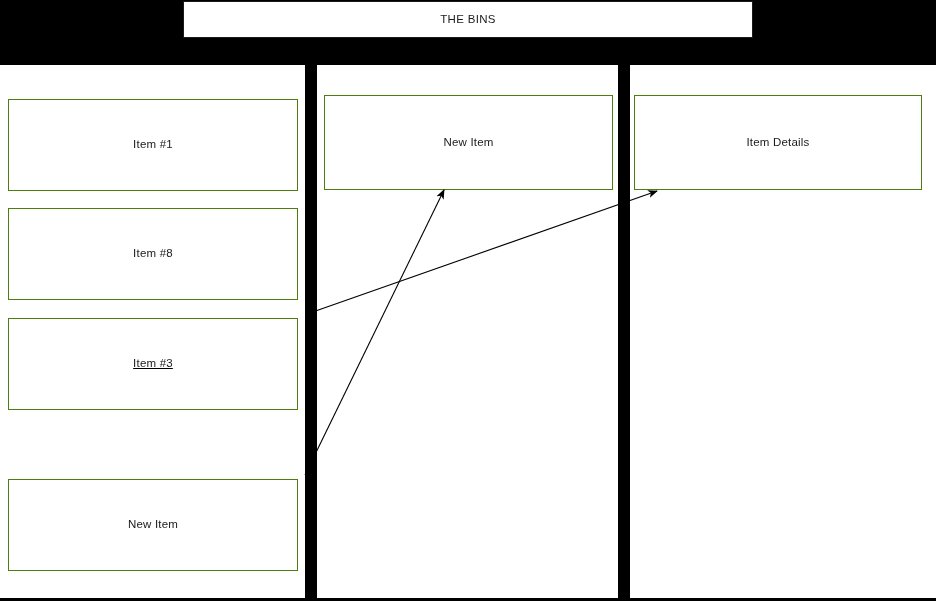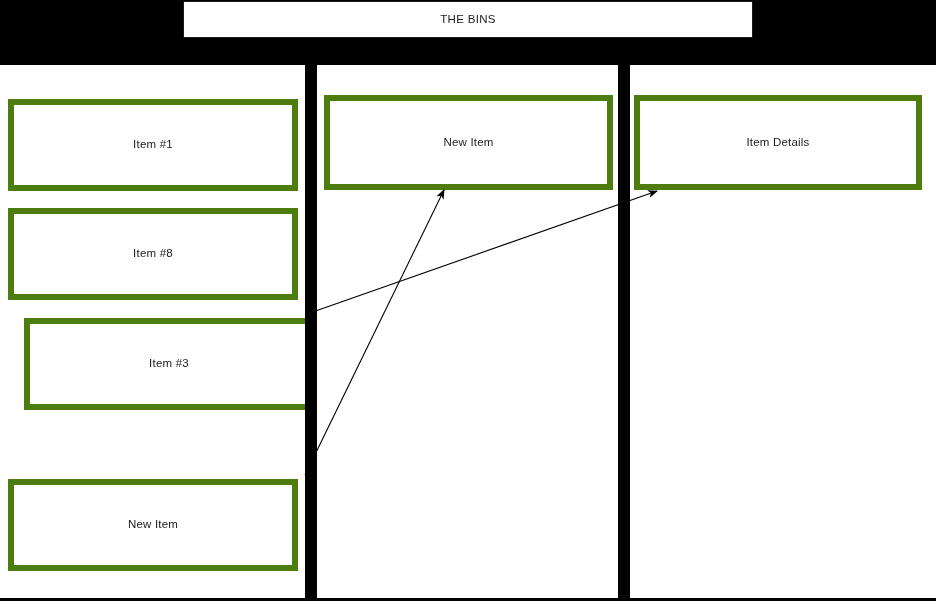--- a/index.html
+++ b/index.html
@@ -86,38 +86,38 @@
     height: 536px;
   }
   .col-left   { left: 0px;   width: 305px; }
   .col-middle { left: 317px; width: 301px; }
   .col-right  { left: 630px; width: 306px; }
 
   
   .card {
     position: absolute;
     background: #ffffff;
-    border: 6px solid #4d7c0f;
+    border: 1px solid #4d7c0f;
     box-sizing: border-box;
     display: flex;
     align-items: center;
     justify-content: center;
   }
 
   .card-label {
     font-size: 11.5px;
     color: #1a1a1a;
     line-height: 1;
     letter-spacing: 0.2px;
   }
 
   
   .card-item1 { left: 8px;  top: 34px;  width: 290px; height: 92px; }
   .card-item2 { left: 8px;  top: 143px; width: 290px; height: 92px; }
-  .card-item3 { left: 24px;  top: 253px; width: 290px; height: 92px; }
+  .card-item3 { left: 8px;  top: 253px; width: 290px; height: 92px; text-decoration: underline; }
   .card-newitem-left { left: 8px; top: 414px; width: 290px; height: 92px; }
 
   
   .card-newitem-mid { left: 7px; top: 30px; width: 289px; height: 95px; }
 
   
   .card-item-details { left: 4px; top: 30px; width: 288px; height: 95px; align-items: center; }
 
   .quantity-row {
     position: absolute;

